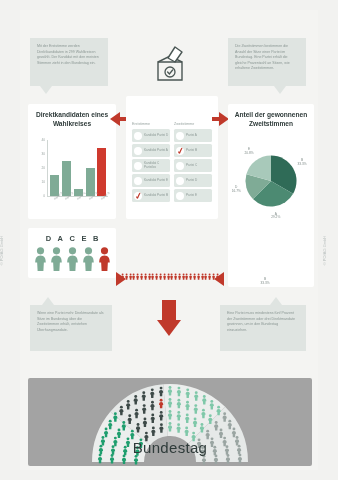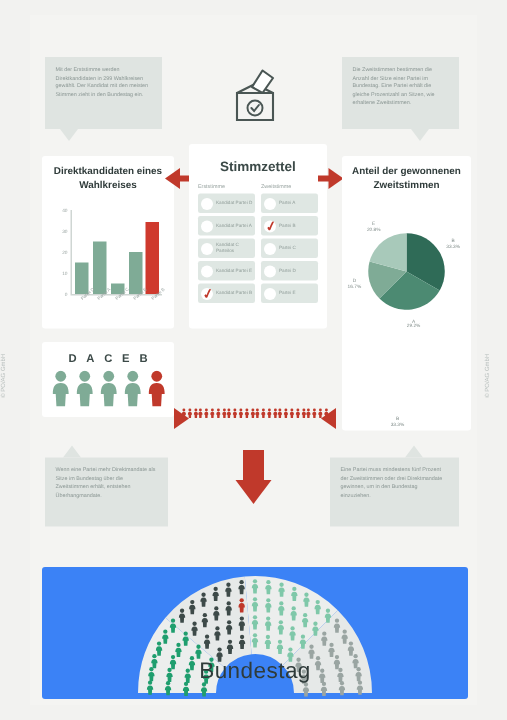--- a/index.html
+++ b/index.html
@@ -130,21 +130,21 @@
   .arrow-down  { position:absolute; width: 0; height: 0; border-left: 12px solid transparent; border-right: 12px solid transparent; border-top: 16px solid #c0392b; }
   .arrow-stem  { position: absolute; background: #c0392b; }
 
   
   #redrow {
     position: absolute; left: 128px; top: 272px; width: 84px; height: 14px;
     display: flex; align-items: flex-end; justify-content: center; gap: 0.6px;
   }
 
   
-  #panel-bundestag { left: 28px; top: 378px; width: 284px; height: 88px; background:#3b82f6; }
+  #panel-bundestag { left: 28px; top: 378px; width: 284px; height: 88px; background:#a3a3a3; }
   #bt-label {
     position: absolute; left: 0; bottom: 10px; width: 284px; text-align: center;
     font-size: 15px; color: #2f3b3a; font-weight: normal; letter-spacing: 0.3px;
   }
   
   .copy {
     position: absolute; font-size: 4px; color: #b8bfbd;
     white-space: nowrap;
   }
   #copy-left { left: -13px; top: 248px; transform: rotate(-90deg); }
@@ -200,21 +200,20 @@
           <div class="bc-xlabel" style="left: 53.9px; top: 58px;">Partei E</div>
           <div class="bc-xlabel" style="left: 65.7px; top: 58px;">Partei B</div>
         </div>
     </div>
   </div>
 
   <div class="arrow-left" style="left:110px; top:112px;"></div>
   <div class="arrow-stem" style="left:120px; top:117px; width:8px; height:4px;"></div>
 
   <div class="panel" id="panel-stimmzettel">
-    <div class="panel-head">Stimmzettel</div>
     <div id="sz-cols">
       <div style="display:flex; gap:4px;">
         <div style="width:38px;">
           <div class="sz-colhead">Erststimme</div>
           <div id="sz-col1" style="margin-top:3px;">
               <div class="sz-row">
                 <div class="sz-circle"></div>
                 <div class="sz-label">Kandidat Partei D</div>
               </div>
               <div class="sz-row">

